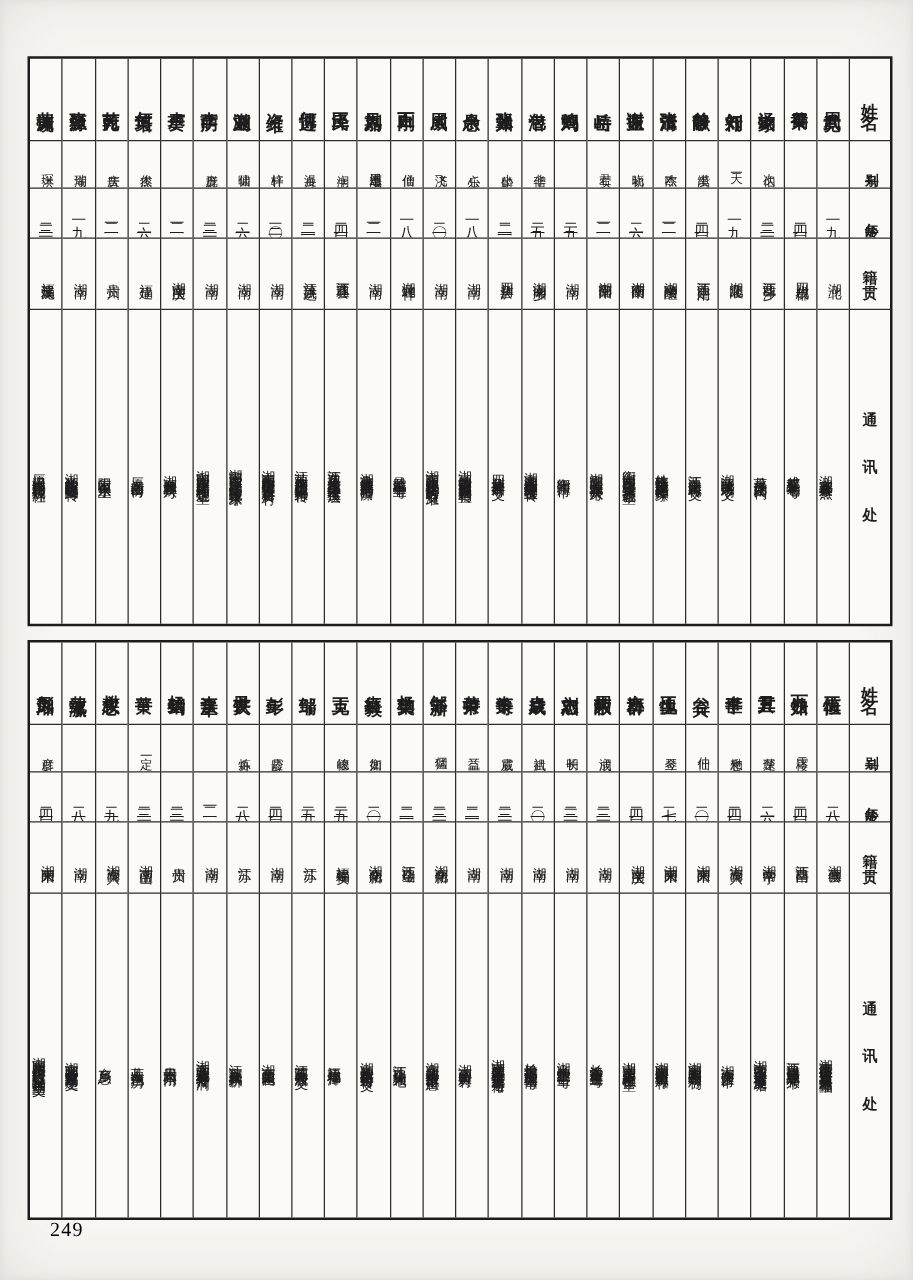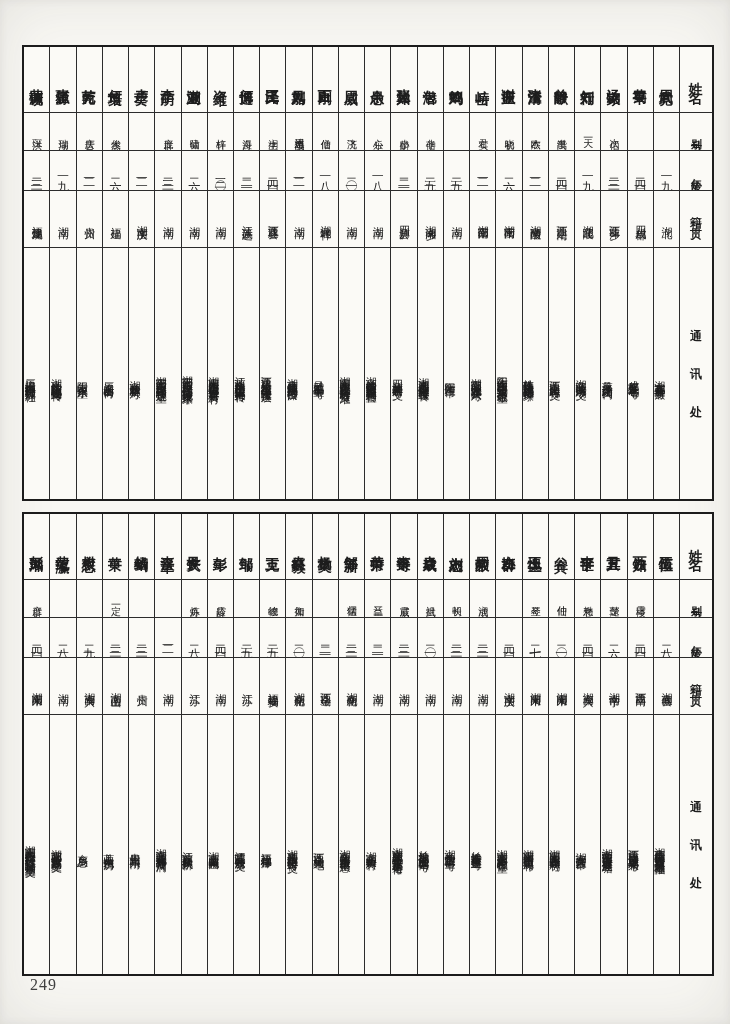--- a/index.html
+++ b/index.html
@@ -53,23 +53,23 @@
   .cell-addr{flex:1;align-items:center;justify-content:flex-start;padding-top:5px;}
   .cell-addr .vtext{font-size:11px;letter-spacing:1px;max-height:100%;}
   
   .hcol .cell-name .vtext{font-size:14px;font-weight:bold;letter-spacing:9px;}
   .hcol .cell-alias .vtext{font-size:11px;font-weight:bold;letter-spacing:2px;}
   .hcol .cell-age .vtext{font-size:11px;font-weight:bold;letter-spacing:2px;}
   .hcol .cell-native .vtext{font-size:12px;font-weight:bold;letter-spacing:12px;}
   .hcol .cell-addr{justify-content:center;}
   .hcol .cell-addr .vtext{font-size:12px;font-weight:bold;letter-spacing:38px;}
   .page-number{
-    position:absolute;left:30px;bottom:30px;
+    position:absolute;left:40px;bottom:30px;
     font-family:"Liberation Serif",serif;
-    font-size:16px;color:#404040;letter-spacing:1px;
+    font-size:16px;color:#000000;letter-spacing:1px;
   }
 </style>
 </head>
 <body>
 
 <div class="page">
 
   <div class="dir-table" id="table-top">
     <div class="col hcol">
       <div class="cell cell-name">

